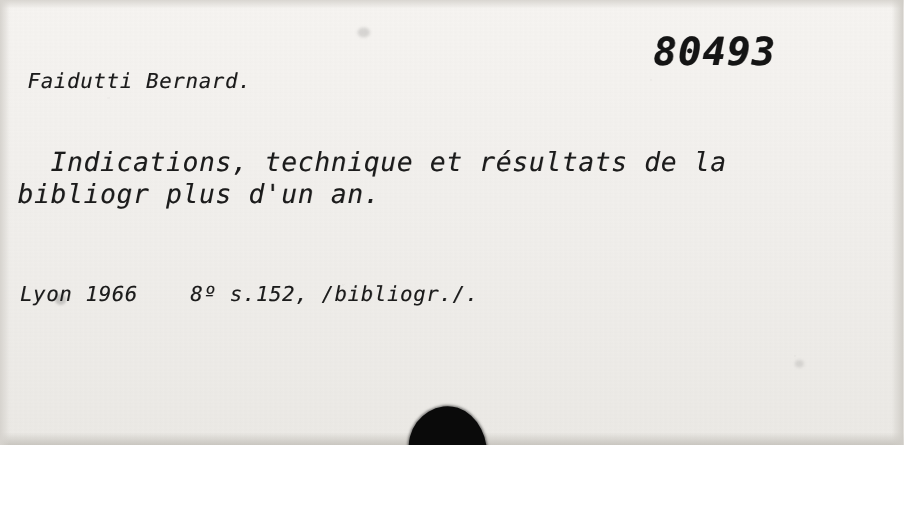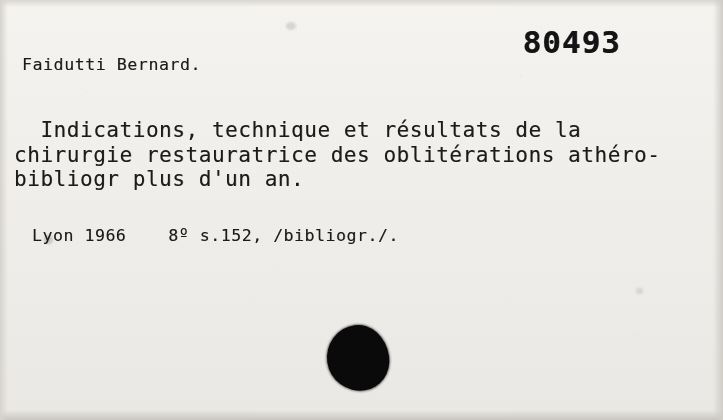--- a/index.html
+++ b/index.html
@@ -10,30 +10,31 @@
   body {
     width: 723px;
     height: 420px;
     overflow: hidden;
     font-family: "DejaVu Sans Mono", monospace;
   }
 
   #card {
     position: relative;
     width: 723px;
-    height: 420px;
+    height: 356px;
     background: #f3f1ee;
     background-image:
       radial-gradient(circle at 12% 22%, rgba(0,0,0,0.025) 0 1px, transparent 1px),
       radial-gradient(circle at 38% 64%, rgba(0,0,0,0.02) 0 1px, transparent 1px),
       radial-gradient(circle at 72% 18%, rgba(0,0,0,0.022) 0 1px, transparent 1px),
       radial-gradient(circle at 88% 80%, rgba(0,0,0,0.02) 0 1px, transparent 1px),
       linear-gradient(180deg, #f6f4f1 0%, #f1efec 45%, #ebe9e5 100%);
     box-sizing: border-box;
     overflow: hidden;
+    font-style: italic;
   }
 
   
   #grain {
     position: absolute;
     inset: 0;
     pointer-events: none;
     opacity: 0.5;
     background-image:
       repeating-linear-gradient(0deg, rgba(0,0,0,0.012) 0px, rgba(0,0,0,0) 2px, rgba(0,0,0,0.012) 3px),
@@ -85,21 +86,21 @@
     line-height: 24.5px;
     letter-spacing: 0.55px;
     color: #1b1b1b;
     text-shadow: 0.35px 0 0 rgba(25,25,25,0.38);
   }
   #title-block .ln { white-space: pre; display: block; }
 
   #imprint {
     position: absolute;
     top: 226px;
-    left: 32px;
+    left: 16px;
     font-size: 16.5px;
     letter-spacing: 0.55px;
     white-space: pre;
     color: #1b1b1b;
     text-shadow: 0.35px 0 0 rgba(25,25,25,0.38);
   }
 
   #ink-blot {
     position: absolute;
     left: 327px;
@@ -139,21 +140,20 @@
   <div class="smudge" id="smudge-1"></div>
   <div class="smudge" id="smudge-2"></div>
   <div class="smudge" id="smudge-3"></div>
 
   <div id="catalog-number">80493</div>
 
   <div id="author">Faidutti Bernard.</div>
 
   <div id="title-block">
     <span class="ln">  Indications, technique et résultats de la</span>
-    <span class="ln">chirurgie restauratrice des oblitérations athéro-</span>
     <span class="ln">bibliogr plus d'un an.</span>
   </div>
 
   <div id="imprint">Lyon 1966    8º s.152, /bibliogr./.</div>
 
   <div id="ink-blot"></div>
 
 </div>
 
 </body></html>

